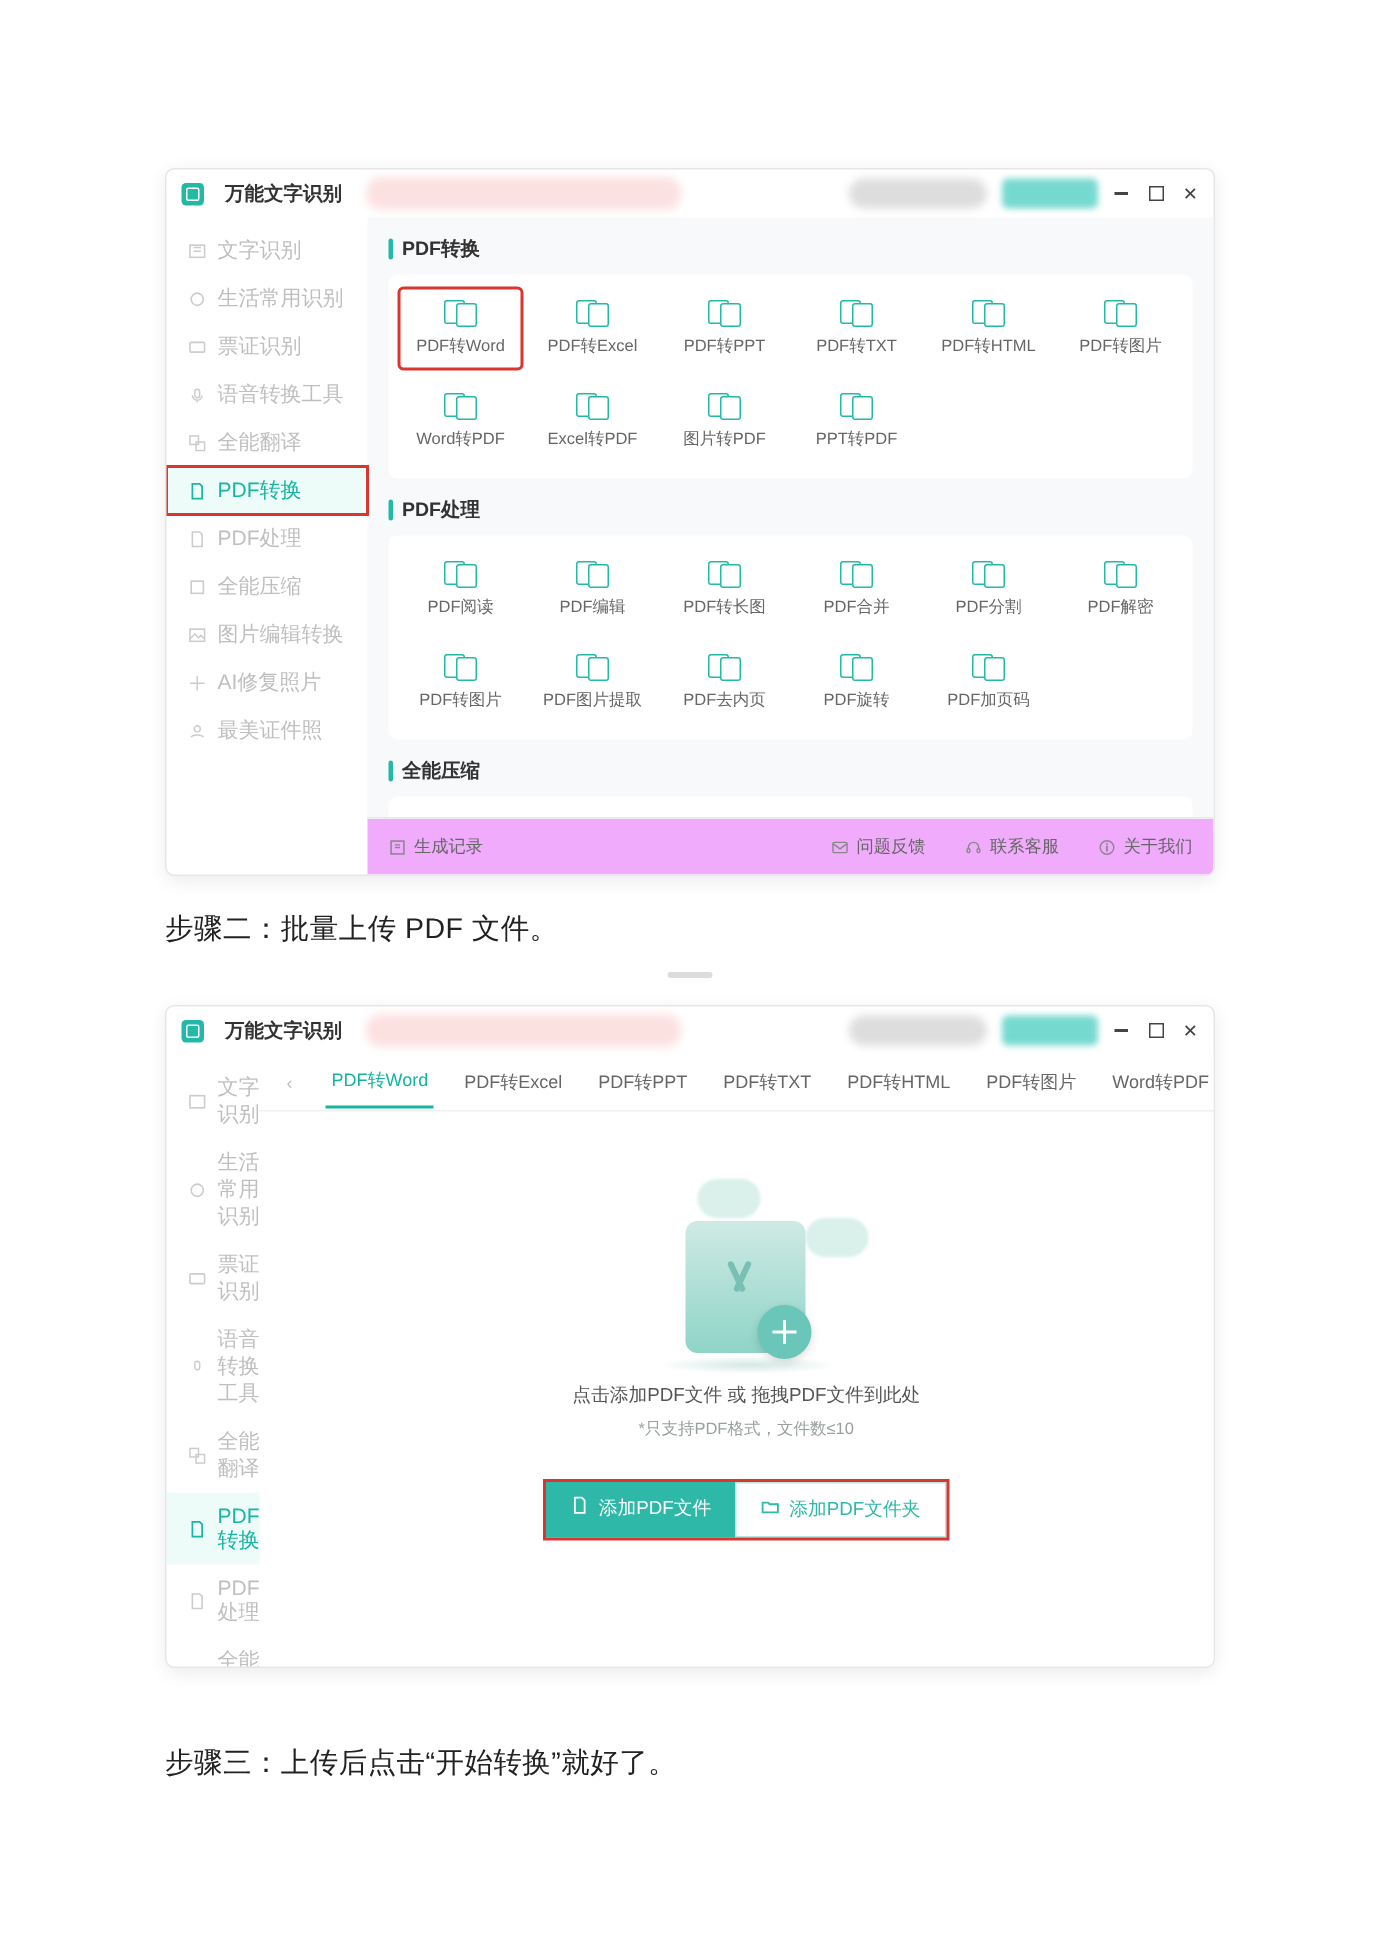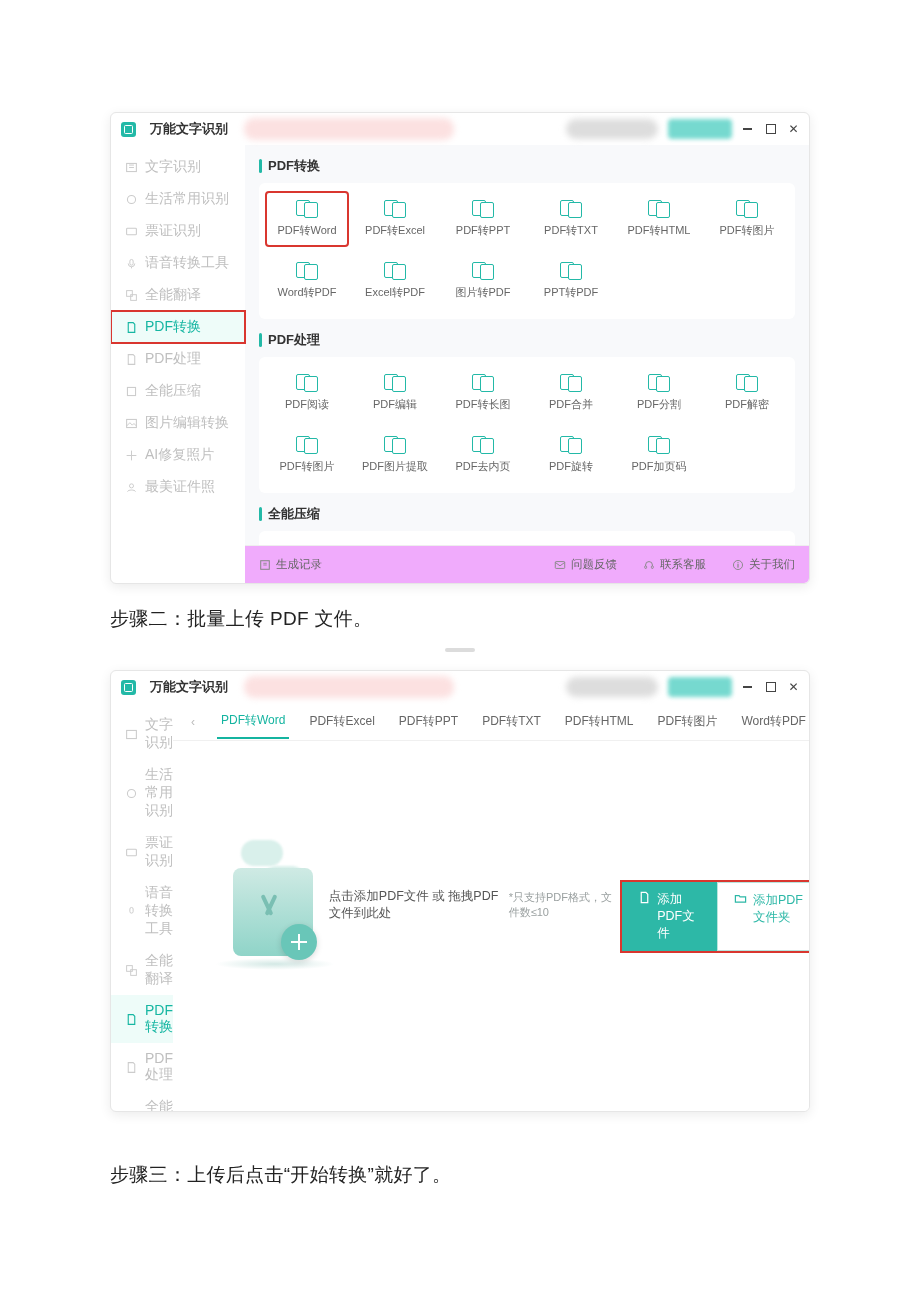--- a/index.html
+++ b/index.html
@@ -55,21 +55,21 @@
 
   
   .step-text { width: 700px; margin: 22px auto 0 auto; font-size: 19px; color: #222; letter-spacing: .3px; }
 
   
   .tabbar { height: 38px; display: flex; align-items: center; gap: 16px; padding: 0 12px; font-size: 12px; color: #555; border-bottom: 1px solid #f0f0f0; overflow: hidden; }
   .tab-back { width: 16px; text-align: center; color: #bbb; cursor: pointer; }
   .tab-item { padding: 8px 4px; cursor: pointer; white-space: nowrap; color: #666; }
   .tab-item.active { color: #14b4a0; border-bottom: 2px solid #14b4a0; }
 
-  .drop-area { height: 328px; display: flex; flex-direction: row; align-items: center; justify-content: center; gap: 6px; }
+  .drop-area { height: 328px; display: flex; flex-direction: column; align-items: center; justify-content: center; gap: 6px; }
   .drop-illus { width: 200px; height: 120px; position: relative; margin-bottom: 10px; }
   .cloud { position: absolute; width: 42px; height: 26px; background: #d9f0eb; border-radius: 16px; filter: blur(1px); }
   .cloud.c1 { left: 68px; top: 0; }
   .cloud.c2 { right: 18px; top: 26px; }
   .page-shape { position: absolute; left: 60px; top: 28px; width: 80px; height: 88px; background: linear-gradient(180deg, #cfeae4, #8fd4c8); border-radius: 8px 8px 26px 8px; }
   .page-shape::after { content: ""; position: absolute; right: -4px; bottom: -4px; width: 36px; height: 36px; border-radius: 50%; background: #69c6b8; box-shadow: 0 2px 6px rgba(0,0,0,.15); }
   .page-shape .plus { position: absolute; right: 6px; bottom: 6px; width: 16px; height: 16px; z-index: 2; }
   .page-shape .plus::before, .page-shape .plus::after { content: ""; position: absolute; background: #fff; }
   .page-shape .plus::before { left: 7px; top: 0; width: 2px; height: 16px; }
   .page-shape .plus::after  { left: 0; top: 7px; width: 16px; height: 2px; }

